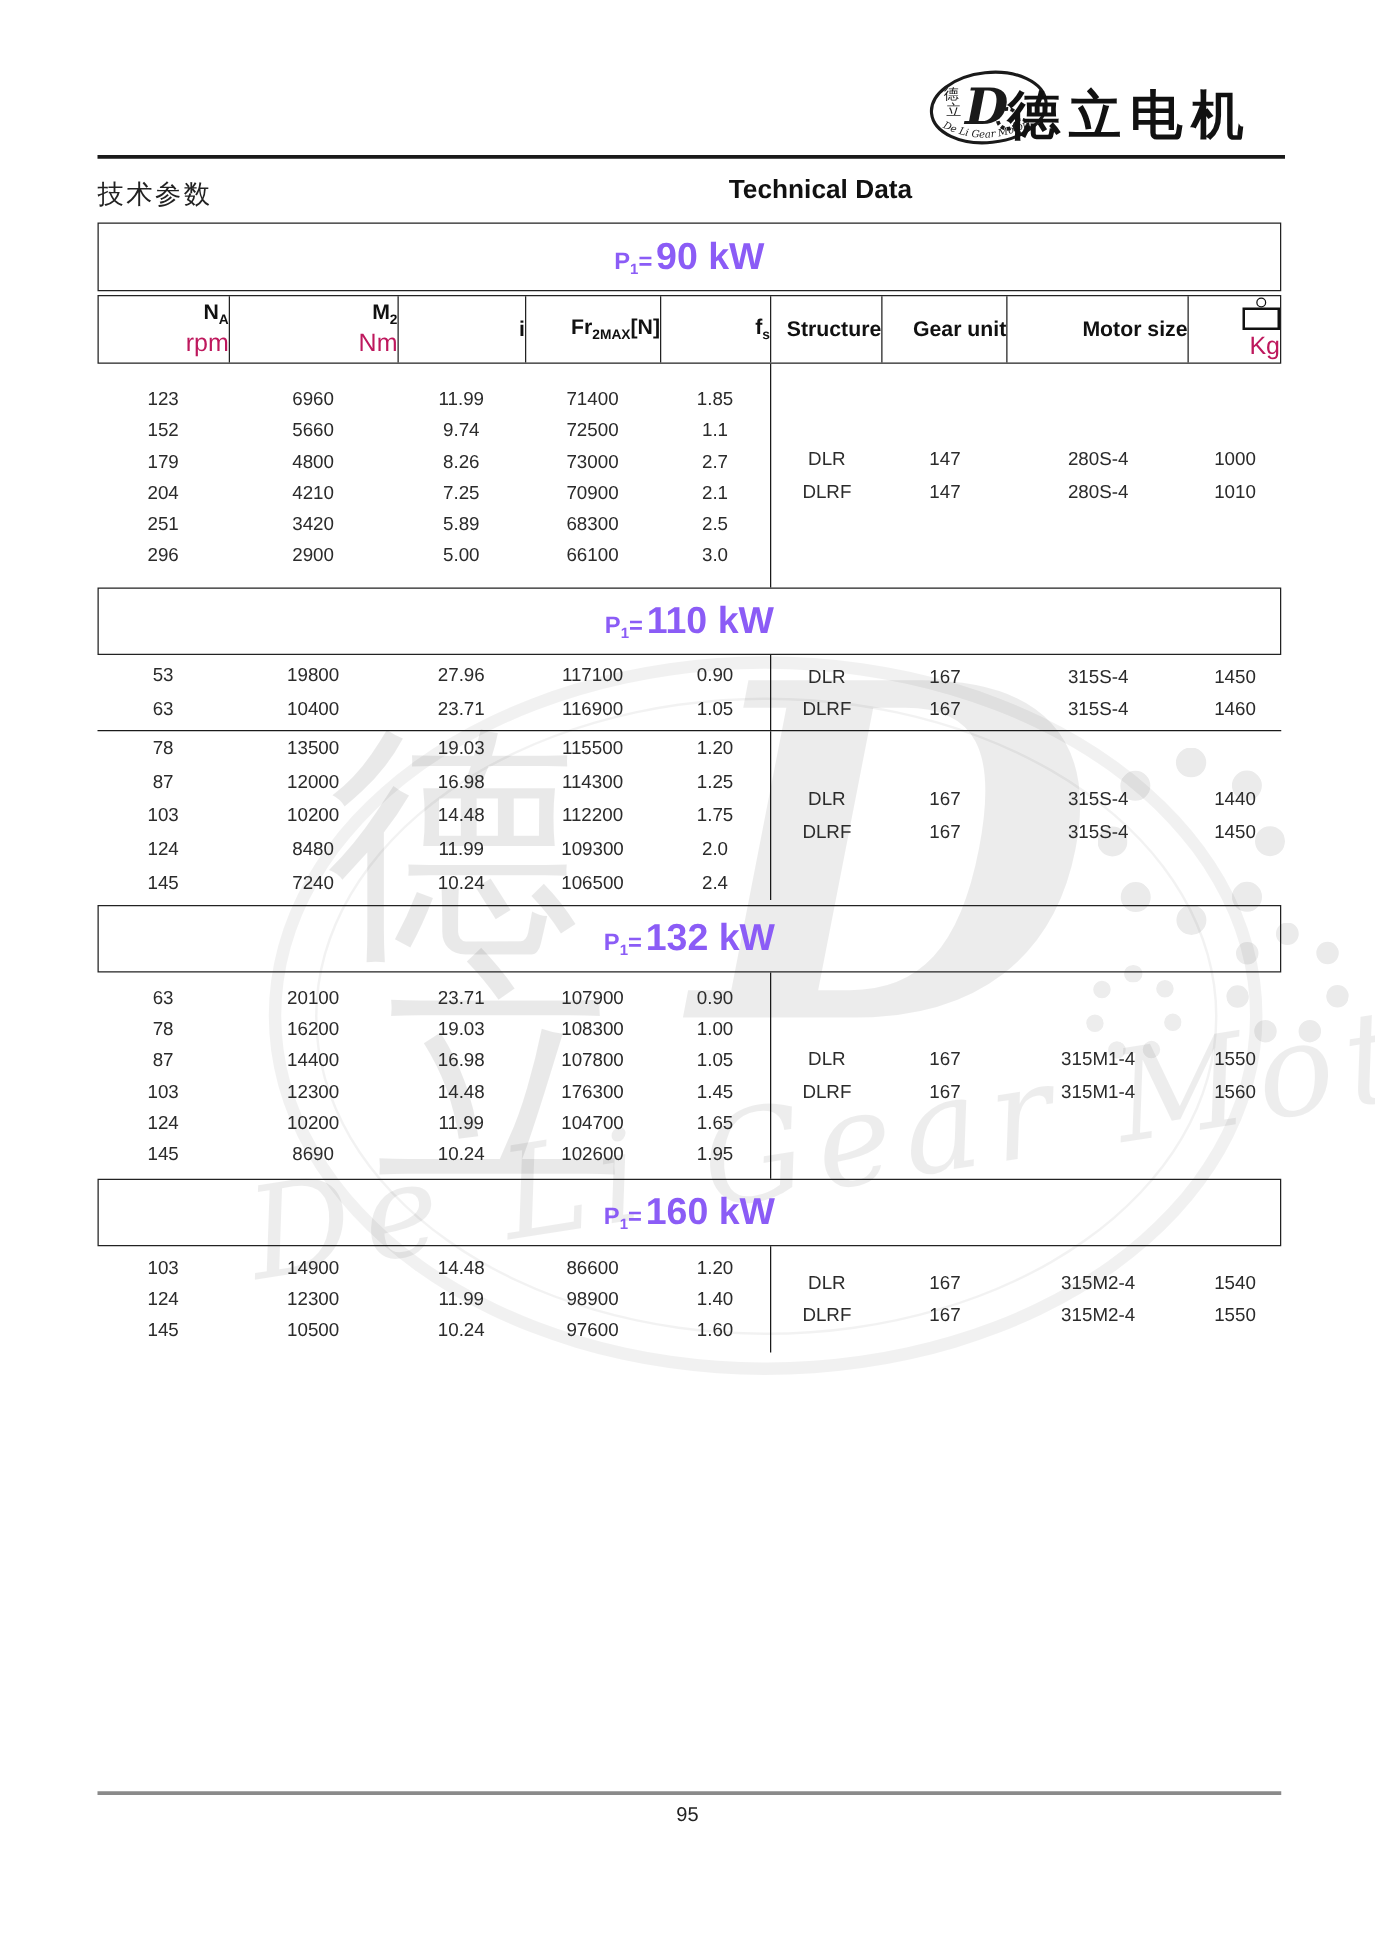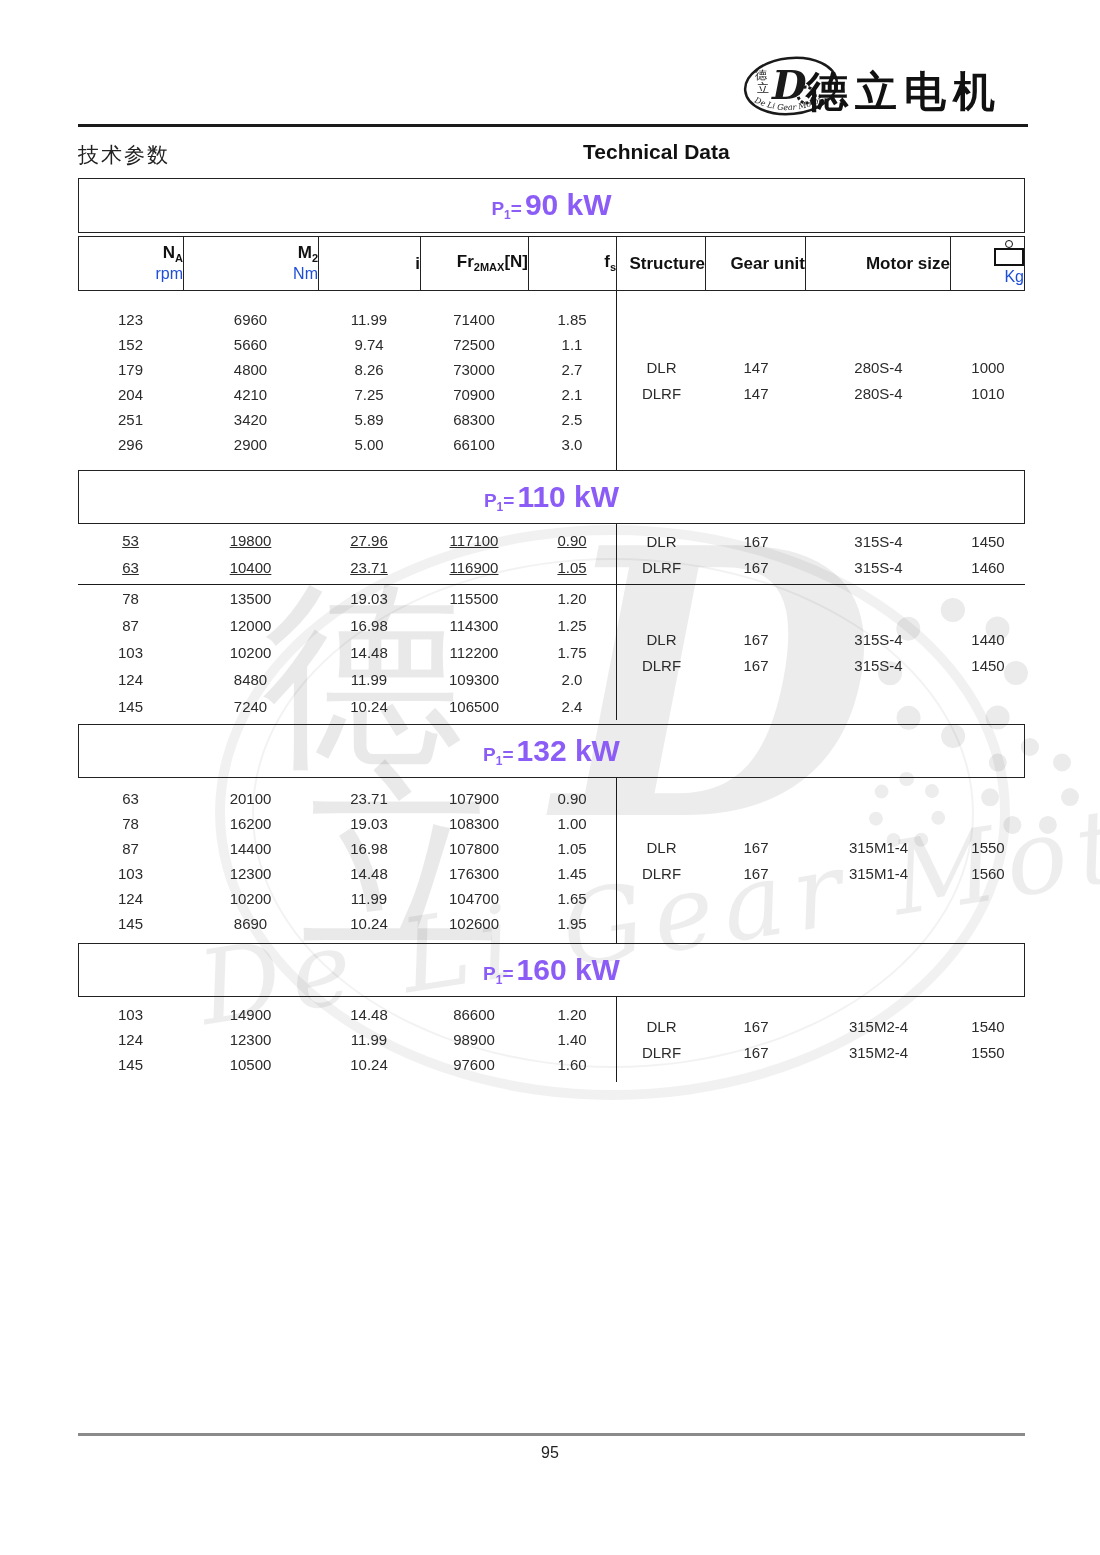--- a/index.html
+++ b/index.html
@@ -52,37 +52,37 @@
   .banner-first { margin-bottom:3px; height:55px; }
   .banner-132 { margin-top:4px; }
 
   .hdr { width:947px; height:55px; border:1.5px solid #222; display:grid;
     grid-template-columns:105px 135px 102px 108px 88px 89px 100px 145px auto; }
   .hcell { border-right:1.5px solid #222; display:flex; flex-direction:column;
     align-items:flex-end; justify-content:center; color:#111; line-height:1.15; }
   .hcell:last-child { border-right:none; }
   .h-main { font-size:17px; font-weight:bold; }
   .h-main sub { font-size:11px; font-weight:bold; }
-  .h-unit { font-size:16px; font-weight:normal; color:#1d4ed8; }
+  .h-unit { font-size:20px; font-weight:normal; color:#be185d; }
   .weight-icon { position:relative; width:30px; height:18px; border:2px solid #111;
     margin-top:8px; margin-bottom:2px; background:transparent; }
   .weight-icon::before { content:""; position:absolute; top:-10px; left:50%;
     transform:translateX(-50%); width:6px; height:6px; border:1.5px solid #111;
     border-radius:50%; background:transparent; }
 
   .grp { width:947px; display:flex; }
   .grp-left { width:538px; }
   .grp-right { width:409px; border-left:1px solid #1a1a1a; display:flex;
     flex-direction:column; justify-content:center; }
   .drow { display:grid; grid-template-columns:105px 135px 102px 108px 88px; }
   .vrow { display:grid; grid-template-columns:89px 100px 145px 74px; height:26px; }
   .cell { display:flex; align-items:center; justify-content:center; font-size:15px; color:#2b2b2b; }
 
   .s0g0 { height:179px; } .s0g0 .drow { height:25px; } .s0g0 .grp-left { padding-top:16px; }
-  .s1g0 { height:60px; }  .s1g0 .drow { height:27px;text-decoration:underline; } .s1g0 .grp-left { padding-top:3px; }
+  .s1g0 { height:60px; }  .s1g0 .drow { height:27px; } .s1g0 .grp-left { padding-top:3px; }
   .s1g1 { height:136px; border-top:1px solid #1a1a1a; } .s1g1 .drow { height:27px; }
   .s2g0 { height:165px; } .s2g0 .drow { height:25px; } .s2g0 .grp-left { padding-top:8px; }
   .s3g0 { height:85px; }  .s3g0 .drow { height:25px; } .s3g0 .grp-left { padding-top:5px; }
 
   
   .footer-rule { position:absolute; left:78px; top:1433px; width:947px; height:3px; background:#8a8a8a; }
   .page-number { position:absolute; left:0; top:1444px; width:1100px; text-align:center;
     font-size:16px; color:#222; }
 </style>
 </head>

